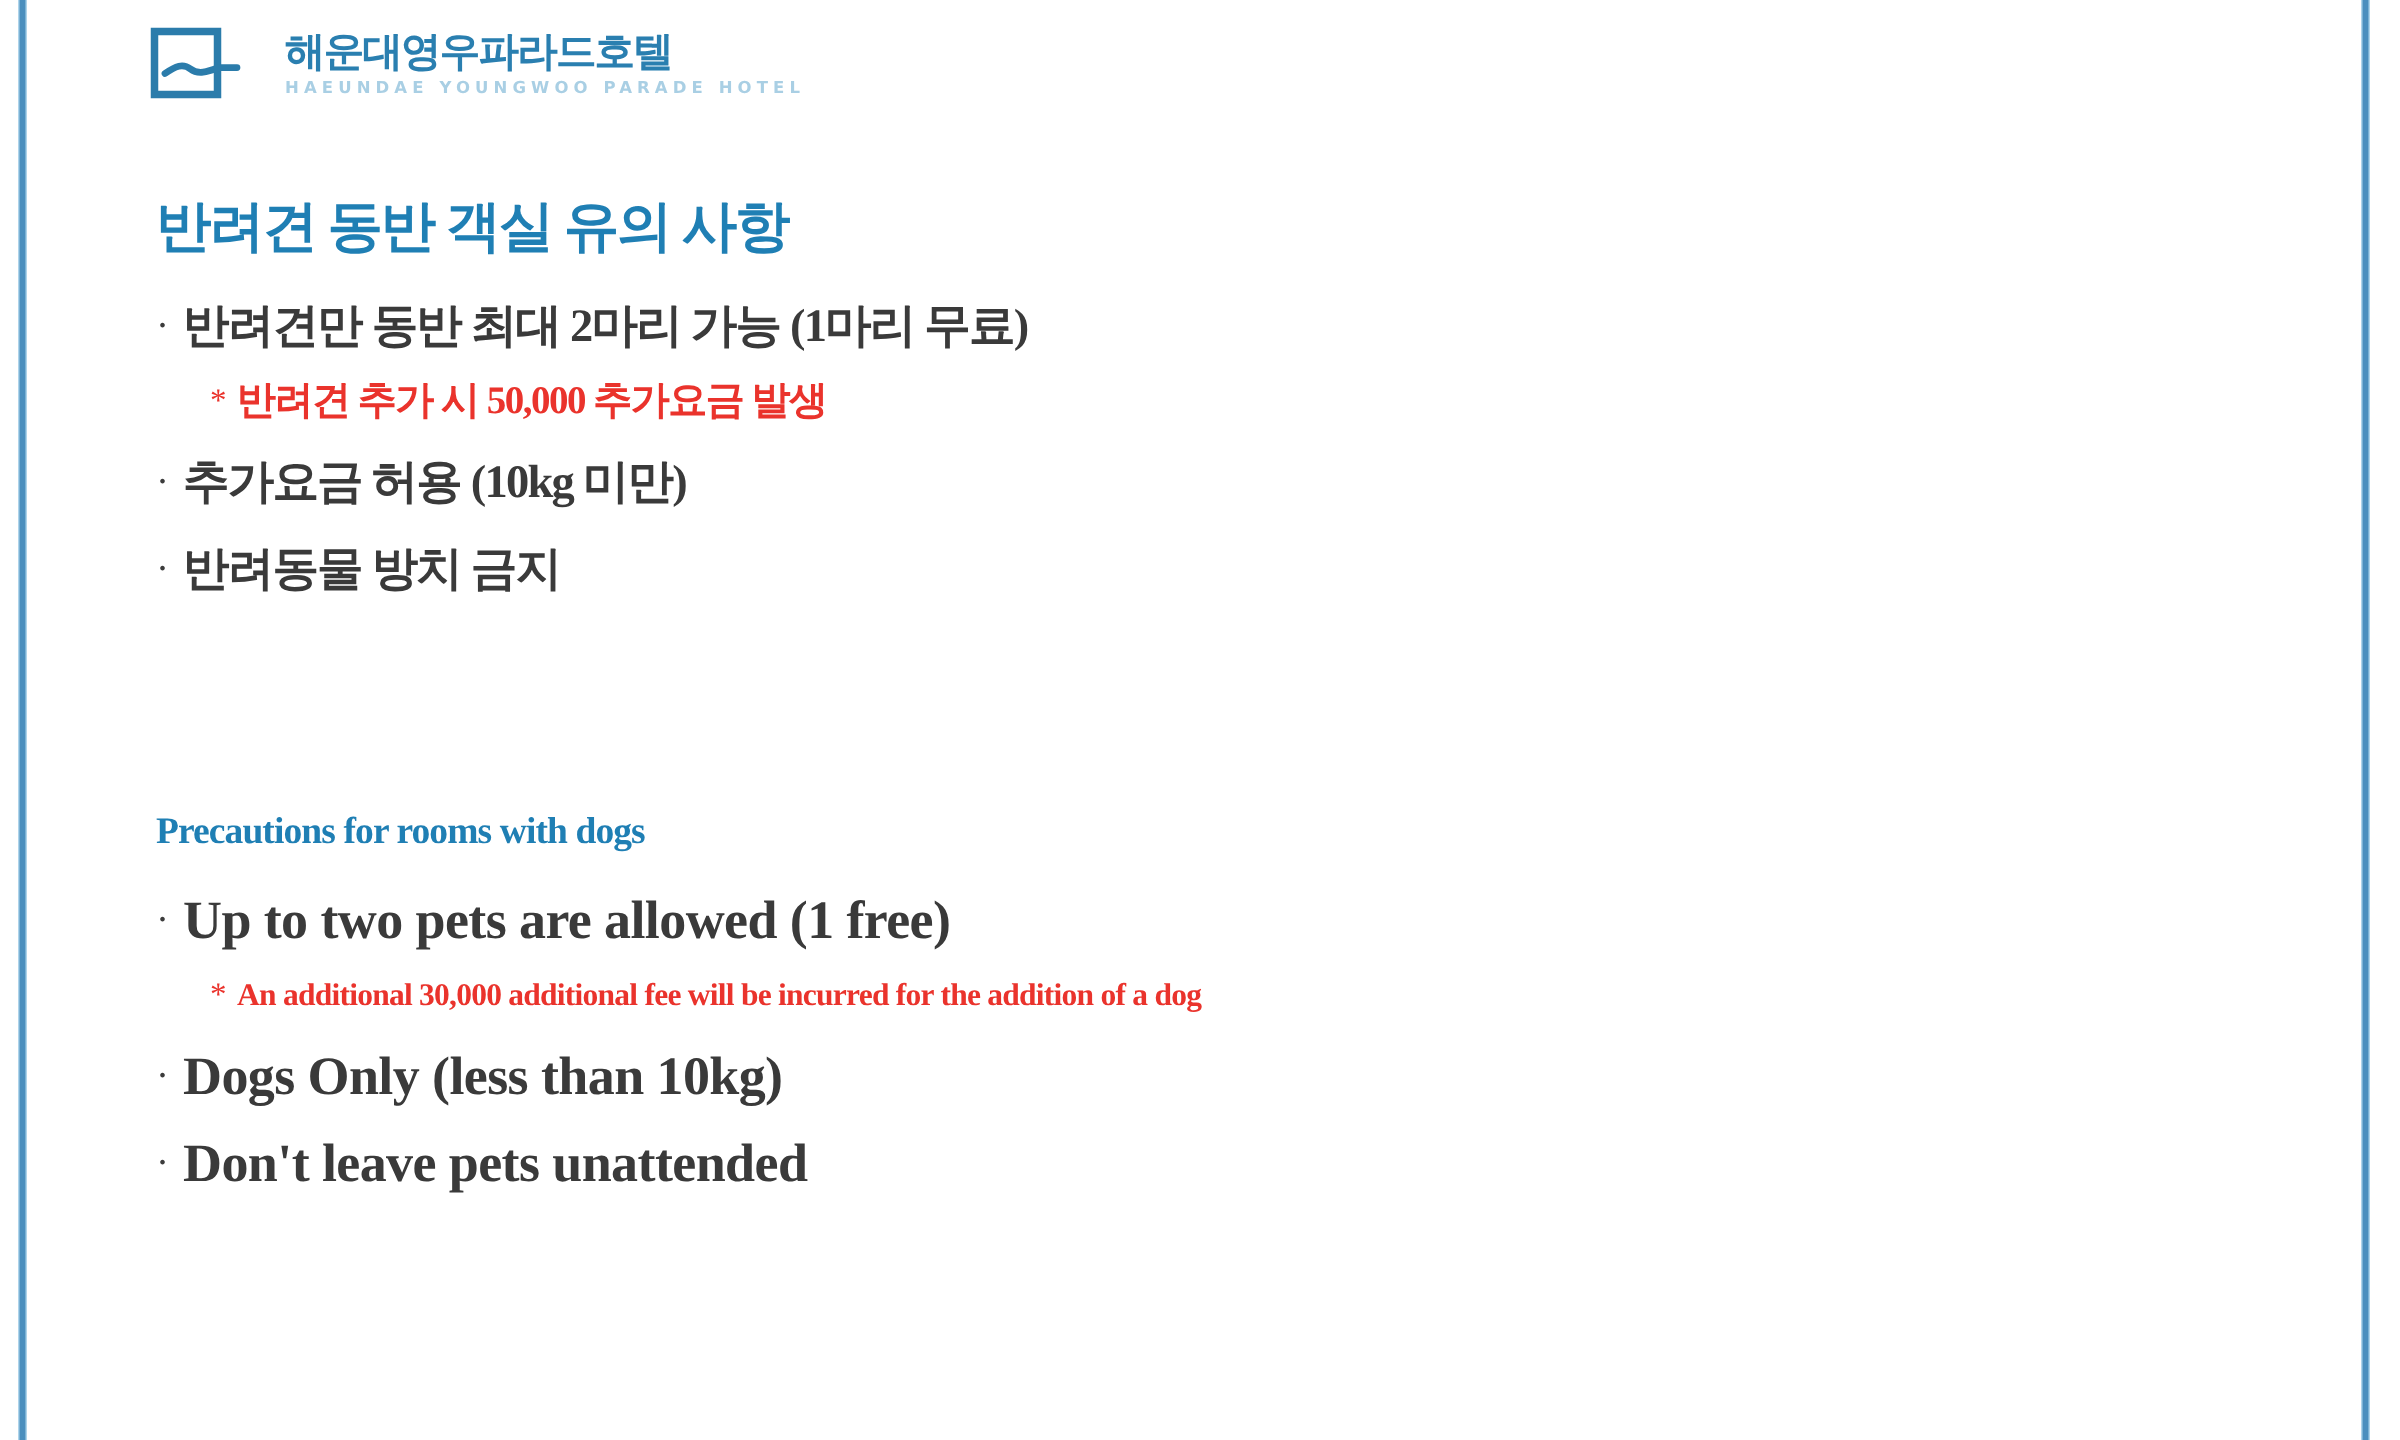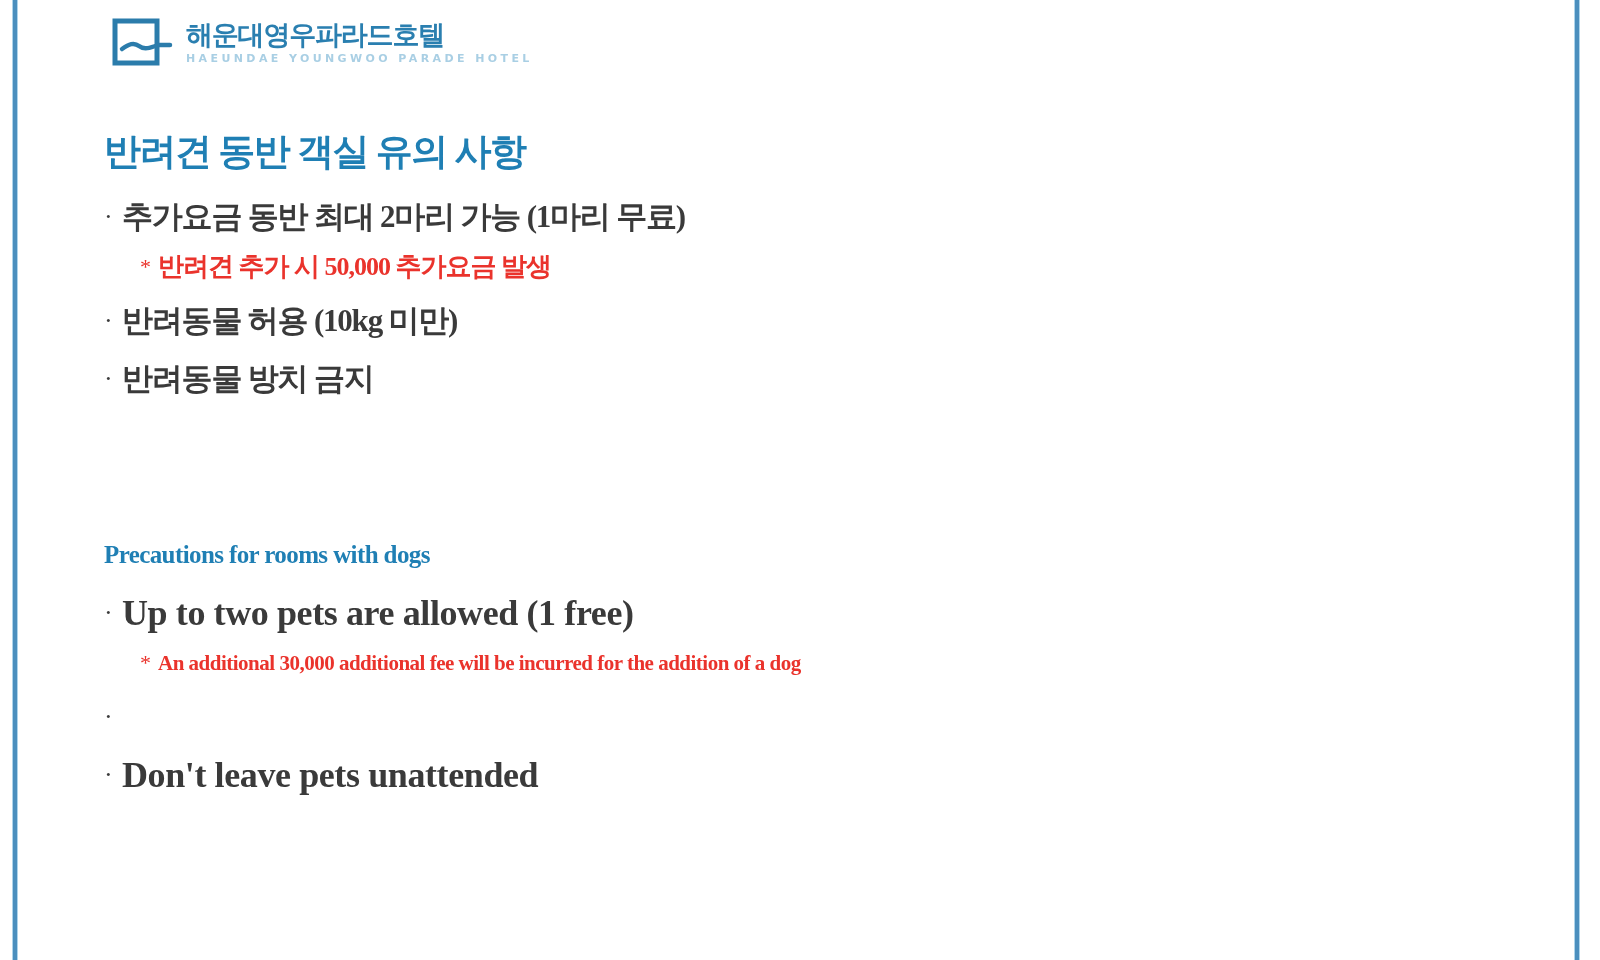--- a/index.html
+++ b/index.html
@@ -41,25 +41,25 @@
     position: absolute;
     left: 100px;
     top: 0;
     width: 1440px;
     height: 960px;
   }
 
   
   .logo-block {
     position: absolute;
-    left: 12px;
+    left: 0;
     top: 18px;
     display: flex;
     align-items: center;
-    gap: 12px;
+    gap: 28px;
   }
   .logo-mark {
     width: 62px;
     height: 48px;
     position: relative;
     flex: none;
   }
   .logo-wordmark {
     display: flex;
     flex-direction: column;
@@ -194,31 +194,31 @@
       </span>
     </div>
 
     <div class="section section-ko">
       <h2 class="section-heading">반려견 동반 객실 유의 사항</h2>
 
       <ul class="bullet-list">
 
         <li class="bullet-item">
           <span class="bullet-dot">·</span>
-          <span class="bullet-text">추가요금 동반 최대 2마리 가능 (1마리 무료)</span>
+          <span class="bullet-text">반려견만 동반 최대 2마리 가능 (1마리 무료)</span>
         </li>
 
         <li class="note-item">
           <span class="note-star">*</span>
           <span class="note-text">반려견 추가 시 50,000 추가요금 발생</span>
         </li>
 
         <li class="bullet-item">
           <span class="bullet-dot">·</span>
-          <span class="bullet-text">반려동물 허용 (10kg 미만)</span>
+          <span class="bullet-text">추가요금 허용 (10kg 미만)</span>
         </li>
 
         <li class="bullet-item">
           <span class="bullet-dot">·</span>
           <span class="bullet-text">반려동물 방치 금지</span>
         </li>
 
       </ul>
     </div>
 
@@ -232,20 +232,21 @@
           <span class="bullet-text">Up to two pets are allowed (1 free)</span>
         </li>
 
         <li class="note-item">
           <span class="note-star">*</span>
           <span class="note-text">An additional 30,000 additional fee will be incurred for the addition of a dog</span>
         </li>
 
         <li class="bullet-item">
           <span class="bullet-dot">·</span>
+          <span class="bullet-text">Dogs Only (less than 10kg)</span>
         </li>
 
         <li class="bullet-item">
           <span class="bullet-dot">·</span>
           <span class="bullet-text">Don't leave pets unattended</span>
         </li>
 
       </ul>
     </div>
 

